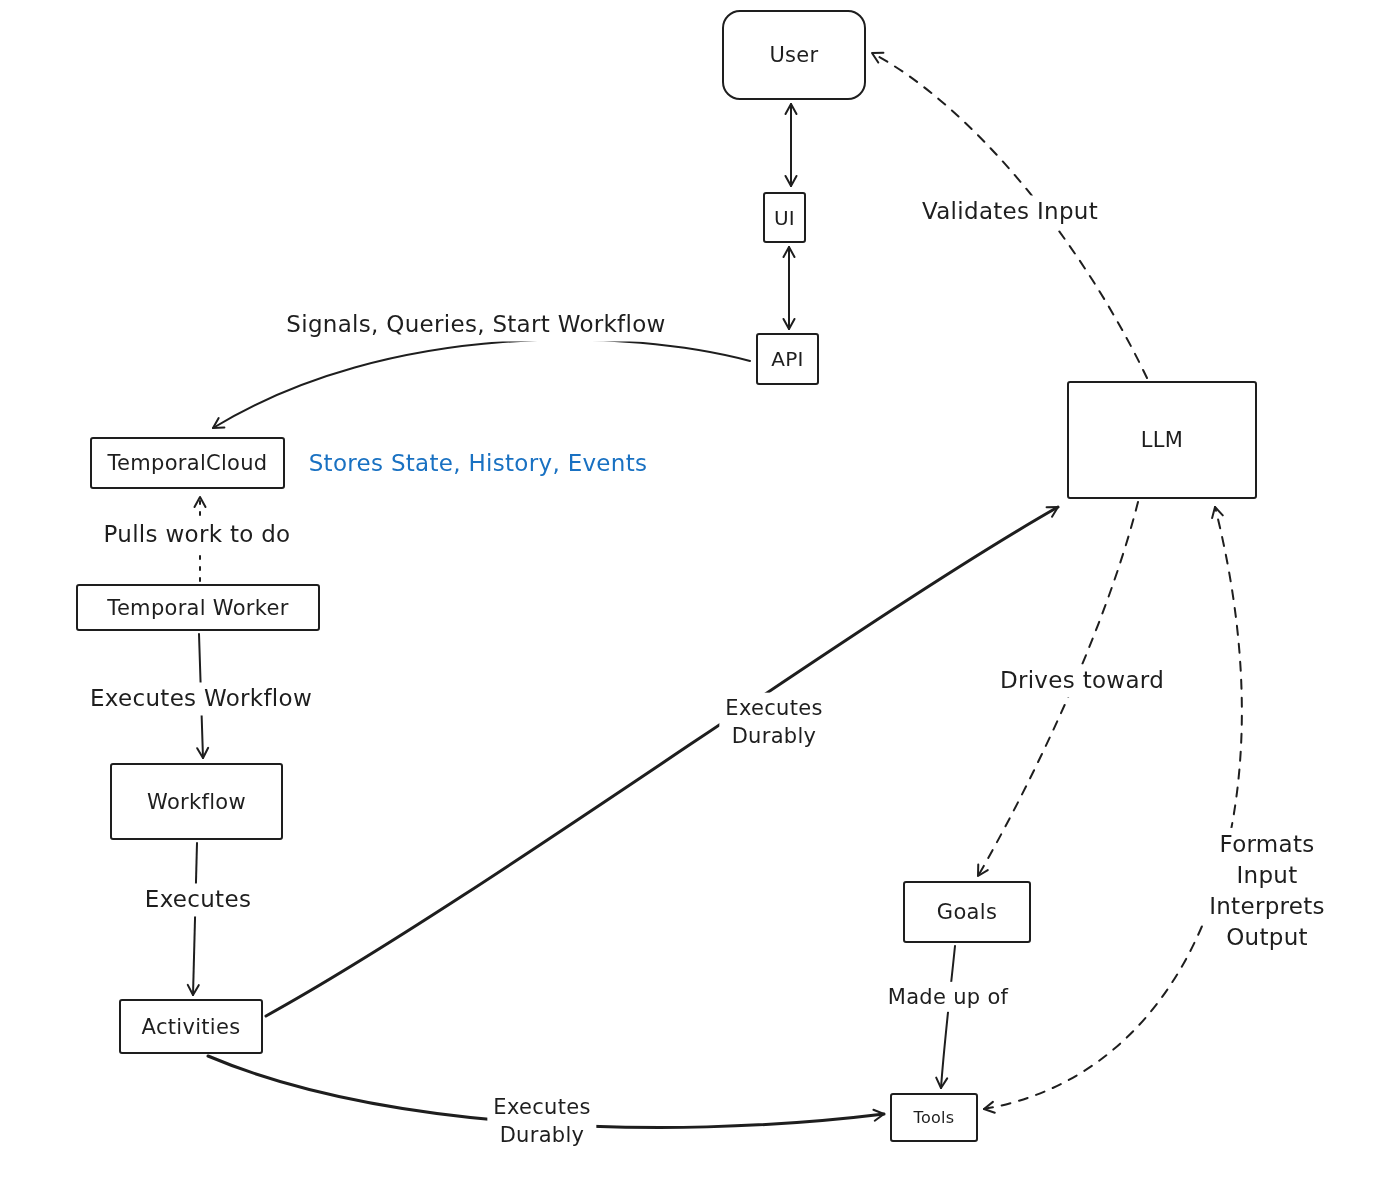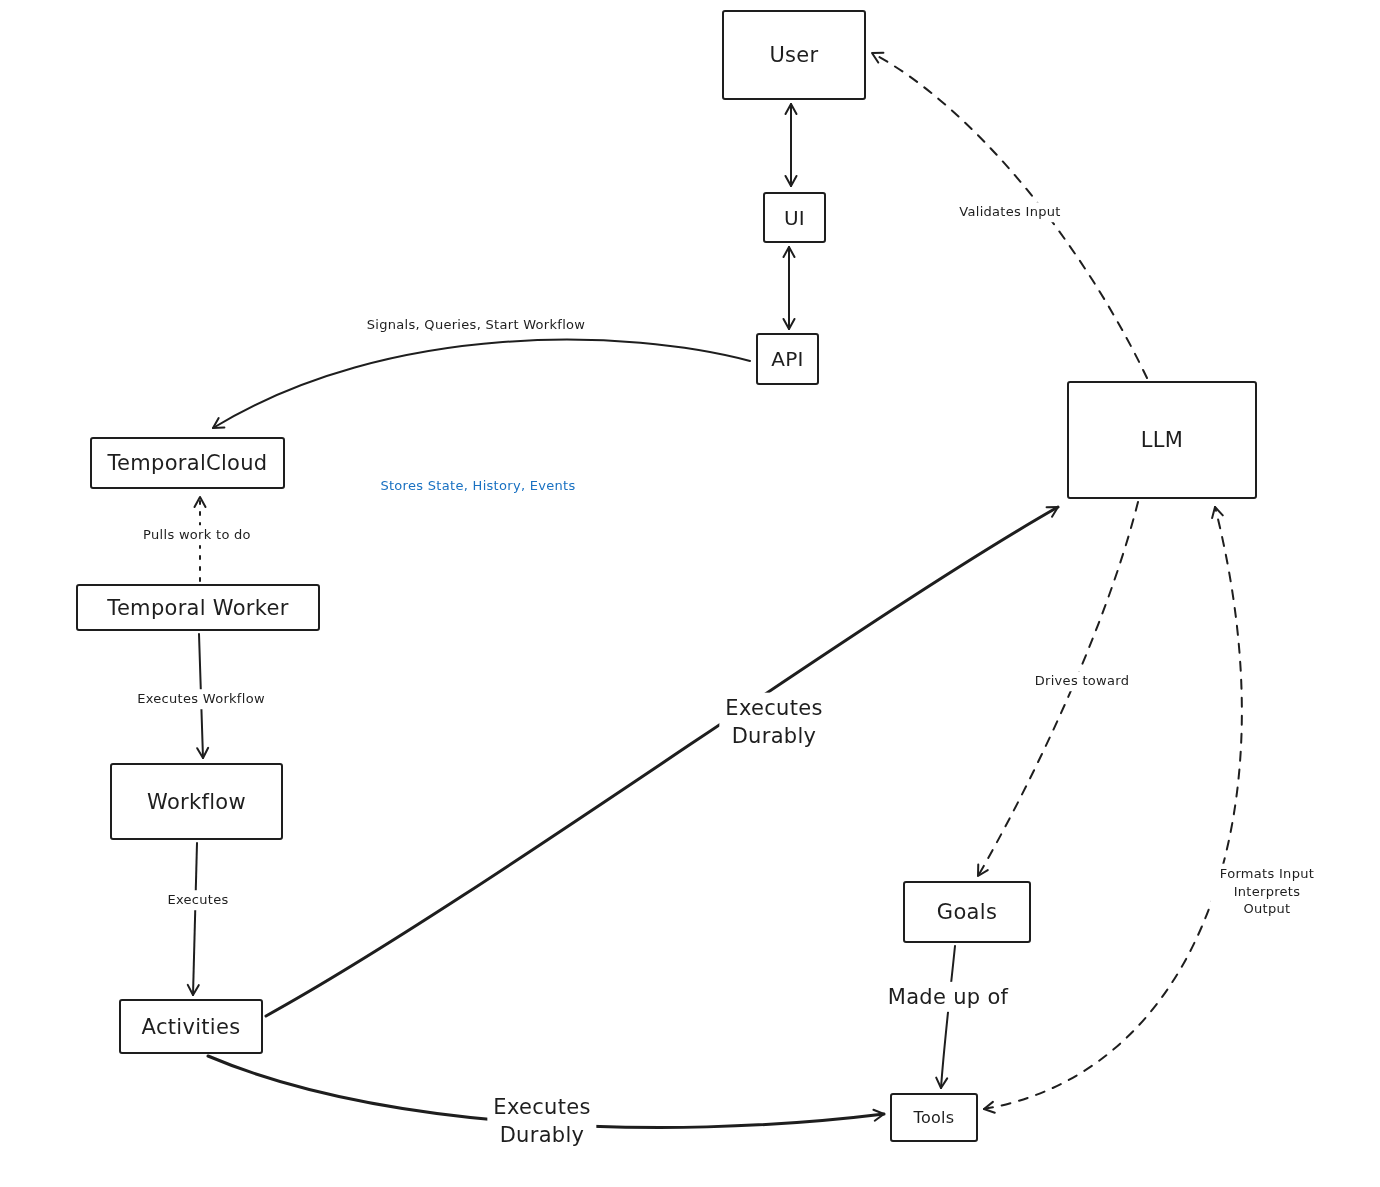--- a/index.html
+++ b/index.html
@@ -47,28 +47,28 @@
     border-radius: 3px;
     font-size: 21px;
     letter-spacing: 0.3px;
     box-sizing: border-box;
   }
   .edge-label {
     position: absolute;
     transform: translate(-50%, -50%);
     background: var(--background, #ffffff);
     padding: 1px 6px;
-    font-size: 13px;
+    font-size: 23px;
     letter-spacing: 0.3px;
     white-space: pre-line;
     text-align: center;
     line-height: 1.35;
   }
   .edge-label.lg { font-size: 21px; }
-  .edge-label.blue { color: var(--accent-blue, #1971c2); margin-top: 22px; }
+  .edge-label.blue { color: var(--accent-blue, #1971c2); }
 </style>
 </head>
 <body>
 
 <div class="canvas">
 
   <svg class="edges" width="1380" height="1187" viewBox="0 0 1380 1187">
     <defs>
       <marker id="arrow" viewBox="0 0 18 18" refX="14" refY="9" markerWidth="18" markerHeight="18" markerUnits="userSpaceOnUse" orient="auto-start-reverse">
         <path d="M4 3.5 L14 9 L4 14.5" class="arrowhead" stroke-width="2"></path>
@@ -93,25 +93,25 @@
 
     <path class="edge thick" d="M208 1056 C378 1128, 658 1142, 884 1114" marker-end="url(#arrow)"></path>
 
     <path class="edge dashed" d="M1138 502 C1103 640, 1022 800, 978 876" marker-end="url(#arrow)"></path>
 
     <path class="edge" d="M955 946 C950 995, 944 1045, 941 1088" marker-end="url(#arrow)"></path>
 
     <path class="edge dashed" d="M984 1109 C1200 1072, 1292 810, 1215 507" marker-start="url(#arrow)" marker-end="url(#arrow)"></path>
   </svg>
 
-  <div class="node" style="left:722px; top:10px; width:144px; height:90px;">
+  <div class="node" style="left:722px; top:10px; width:144px; height:90px;border-radius:18px;">
     <span>User</span>
   </div>
 
-  <div class="node" style="left:763px; top:192px; width:63px; height:51px; font-size:20px;">
+  <div class="node" style="left:763px; top:192px; width:43px; height:51px; font-size:20px;">
     <span>UI</span>
   </div>
 
   <div class="node" style="left:756px; top:333px; width:63px; height:52px; font-size:20px;align-items:center;">
     <span>API</span>
   </div>
 
   <div class="node" style="left:1067px; top:381px; width:190px; height:118px;align-items:center;">
     <span>LLM</span>
   </div>

